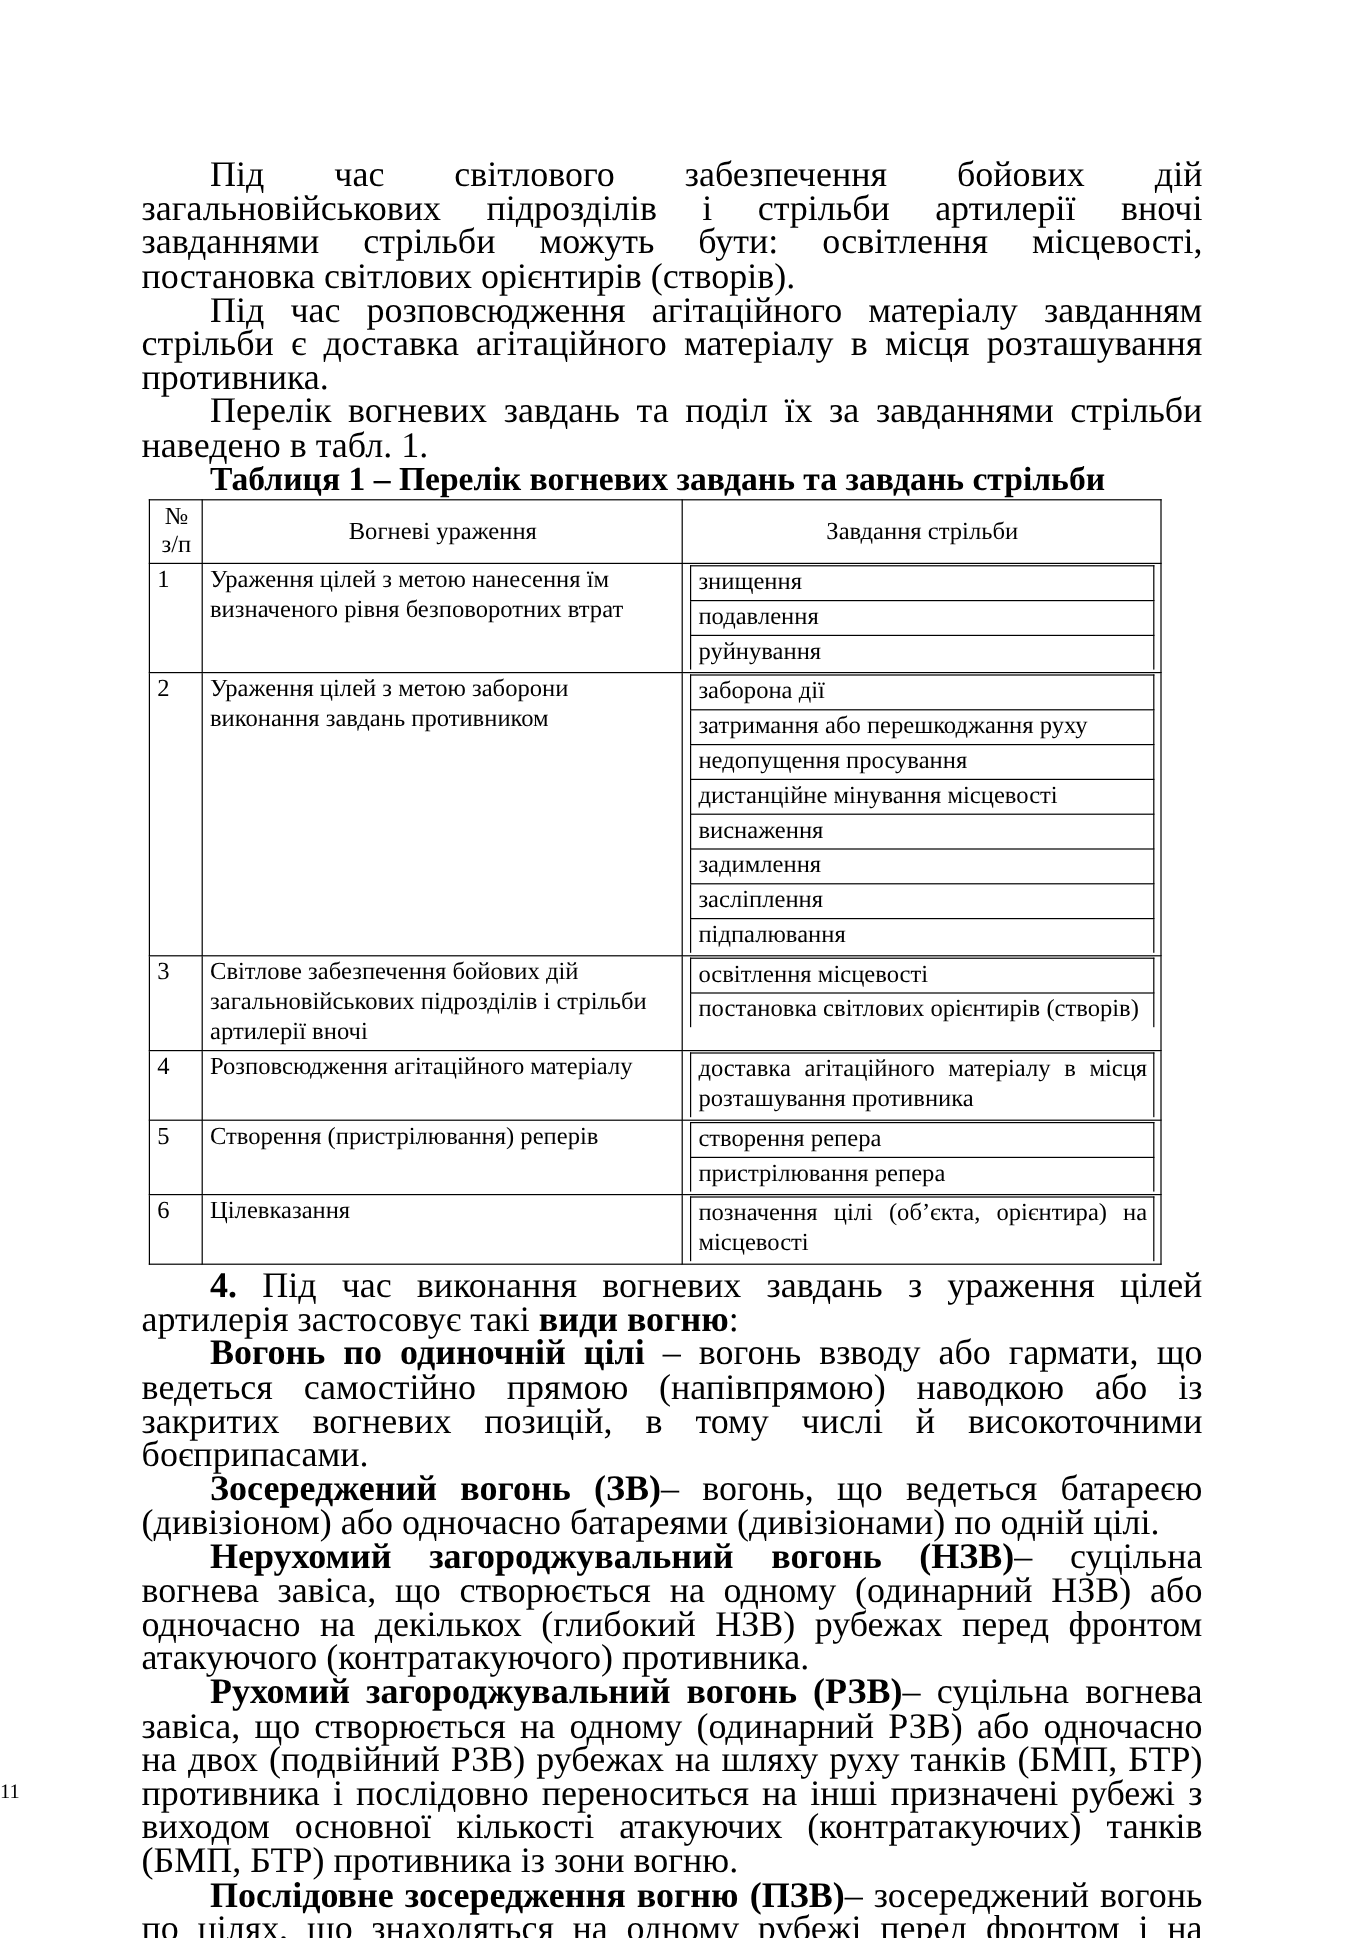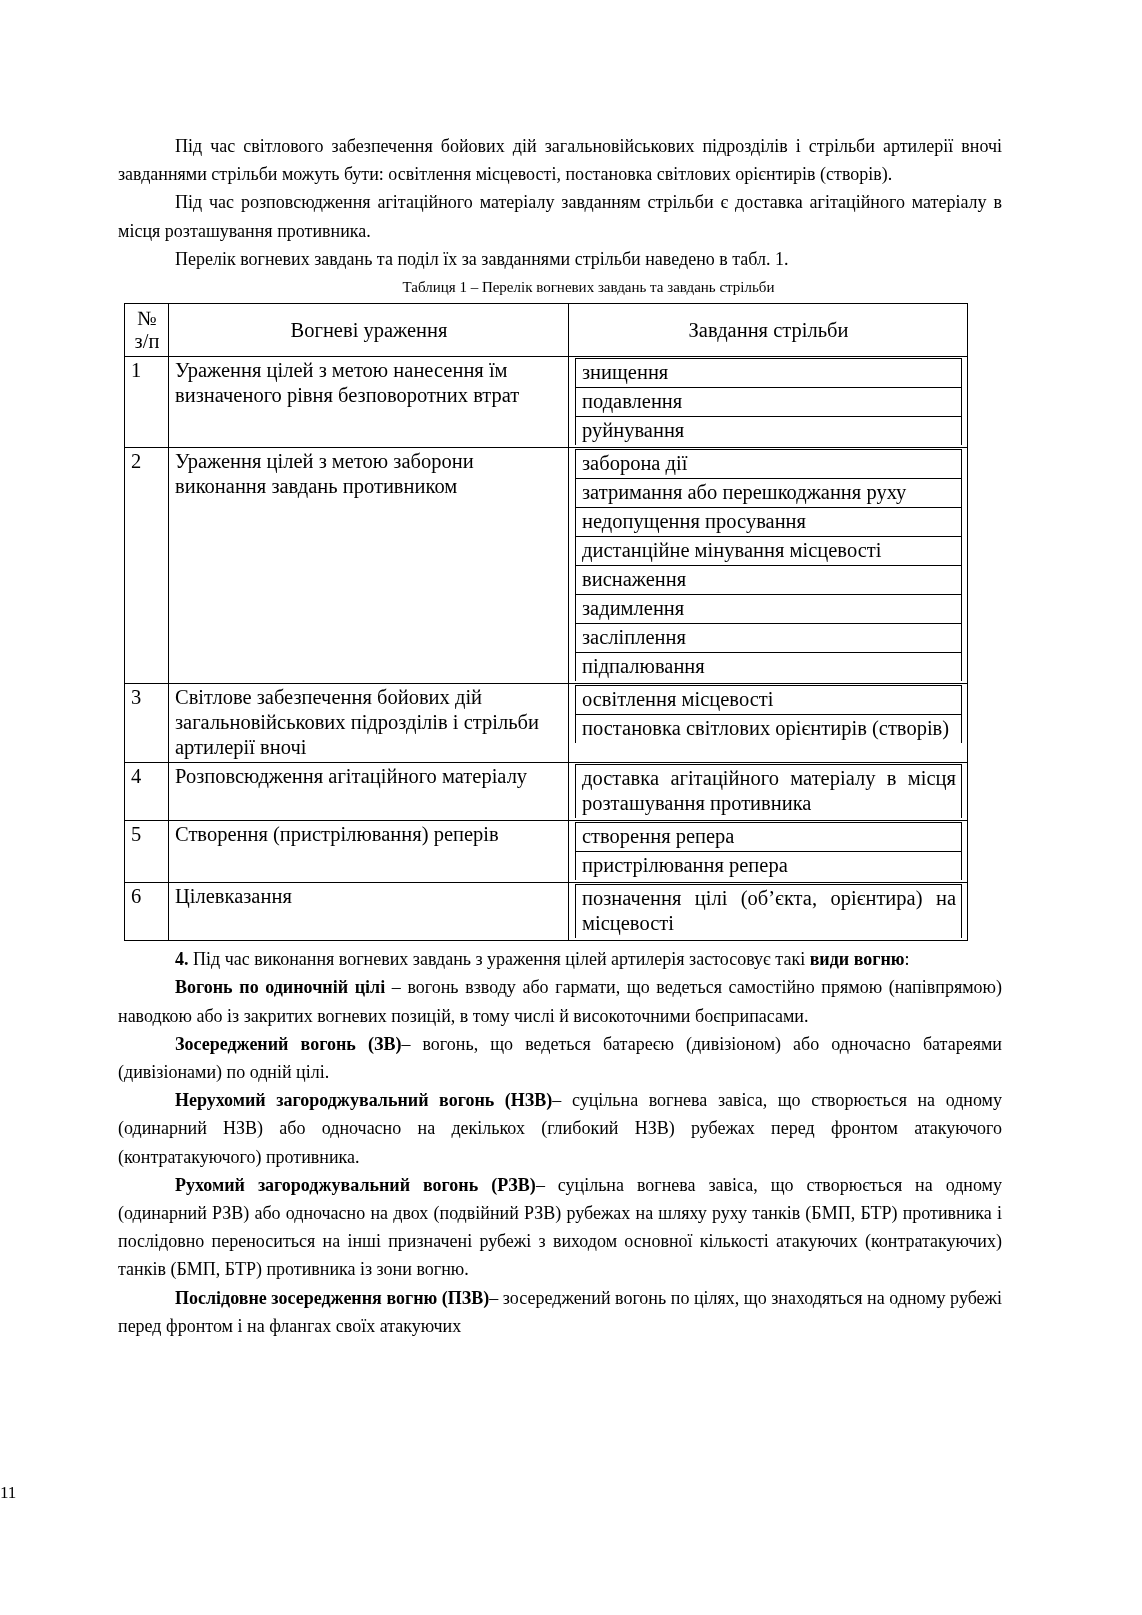--- a/index.html
+++ b/index.html
@@ -27,36 +27,37 @@
 
   .content {
     position: absolute;
     left: 118px;
     top: 132px;
     width: 884px;
   }
 
   p.body-par {
     margin: 0;
-    font-size: 18px;
+    font-size: 30px;
     line-height: 28.2px;
     text-align: justify;
     text-indent: 57px;
     hyphens: none;
     word-spacing: 0px;
   }
 
   b, .b { font-weight: bold; }
 
   .caption {
     margin: 0;
-    font-size: 15px;
+    font-size: 28px;
     line-height: 28.2px;
     text-indent: 57px;
-    text-align: center;
+    text-align: left;
+    font-weight: bold;
   }
 
   table.fire-table {
     border-collapse: collapse;
     width: 843px;
     margin: 2px 0 0 6px;
     table-layout: fixed;
     font-size: 20.5px;
     line-height: 25px;
   }

